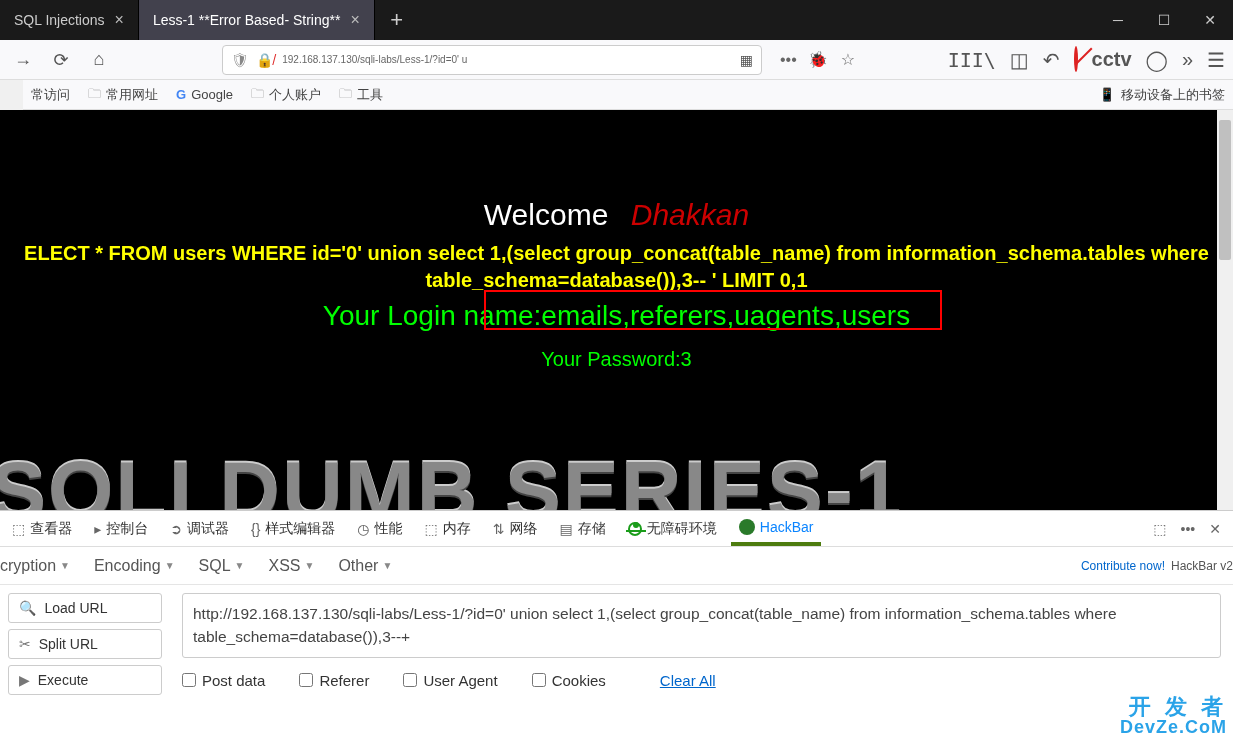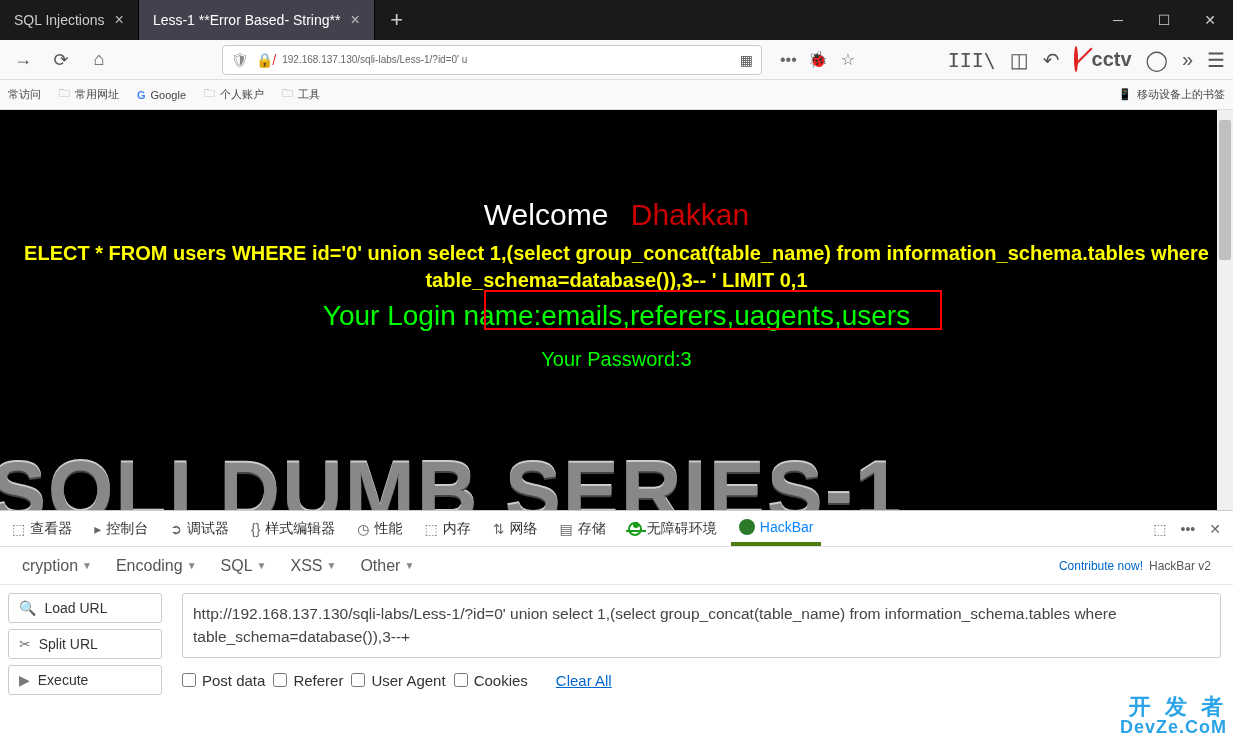--- a/index.html
+++ b/index.html
@@ -23,62 +23,62 @@
 .urlbox input { border: none; outline: none; flex: 1; font-size: 10px; color: #666; }
 .addr-icons { display: flex; gap: 12px; align-items: center; margin-left: 10px; }
 .addr-icons span { color: #666; font-size: 16px; cursor: pointer; }
 .right-icons { margin-left: auto; display: flex; gap: 14px; align-items: center; }
 .right-icons span { color: #555; font-size: 20px; cursor: pointer; }
 .icon-red { width:18px; height:18px; border:2px solid #d22; border-radius:50%; position:relative;}
 .icon-red::after { content:""; position:absolute; width:22px; height:2px; background:#d22; top:7px; left:-3px; transform:rotate(-45deg);}
 .cctv { font-size: 10px; color: #c33; font-weight: bold; }
 
 
-.bookbar { height: 30px; background: #f9f9fb; display: flex; align-items: center; padding: 0 8px; gap: 18px; font-size: 11px; color: #444; border-bottom: 1px solid #ddd; }
+.bookbar { height: 30px; background: #f9f9fb; display: flex; align-items: center; padding: 0 8px; gap: 18px; font-size: 13px; color: #444; border-bottom: 1px solid #ddd; margin-left: 23px; }
 .bookbar .bm { display: flex; align-items: center; gap: 5px; cursor: pointer; }
 .bm-folder { color: #999; }
 .bookbar .right { margin-left: auto; }
 
 
 .content { position: relative; height: 400px; background: #000; overflow: hidden; }
 .content .scrollbar { position: absolute; right: 0; top: 0; width: 16px; height: 100%; background: #f0f0f0; }
 .content .scrollbar .thumb { position: absolute; left: 2px; top: 10px; width: 12px; height: 140px; background: #c0c0c0; border-radius: 2px; }
 .welcome { text-align: center; margin-top: 88px; }
 .welcome-txt { color: #fff; font-size: 30px; font-weight: 400; }
-.welcome-name { color: #c00; font-size: 30px; font-weight: 400; margin-left: 18px; }
+.welcome-name { color: #c00; font-size: 30px; font-weight: 400; margin-left: 18px; font-style: italic; }
 .sql-line { color: #ffff00; font-size: 20px; font-weight: 600; text-align: center; margin-top: 8px; padding: 0 4px; line-height: 1.35; }
 .login-line { color: #00ff00; font-size: 28px; text-align: center; margin-top: 6px; position: relative; }
 .login-box { position: absolute; border: 2px solid #f00; }
 .pass-line { color: #00ff00; font-size: 20px; text-align: center; margin-top: 16px; }
 .series { position: absolute; bottom: -30px; left: -10px; right: -10px; font-size: 84px; font-weight: 900; letter-spacing: 2px; color: #888; text-shadow: 0 2px 0 #444, 0 -2px 0 #ccc; white-space: nowrap; font-family: Impact, sans-serif; }
 
 
 .devtools { height: 229px; background: #fff; display: flex; flex-direction: column; border-top: 1px solid #ccc; position: relative; }
 .dt-tabs { height: 36px; display: flex; align-items: center; gap: 6px; padding: 0 4px; border-bottom: 1px solid #ddd; font-size: 14px; color: #333; }
 .dt-tab { display: flex; align-items: center; gap: 5px; padding: 0 8px; height: 100%; cursor: pointer; }
 .dt-tab.active { border-bottom: 4px solid #4d7c0f; color: #0a84ff; }
 .dt-tab .ico { font-size: 14px; color: #666; }
 .dt-tab.active .ico { color: #0a84ff; }
 .dt-tab.hackbar .ico { width: 16px; height: 16px; background: #2a7a2a; border-radius: 50%; display: inline-block; }
 .dt-right { margin-left: auto; display: flex; gap: 14px; align-items: center; padding-right: 8px; color: #666; }
 .dt-right span { cursor: pointer; font-size: 14px; }
 
-.hb-toolbar { height: 38px; display: flex; align-items: center; gap: 24px; padding: 0 22px; font-size: 16px; color: #555; border-bottom: 1px solid #e5e5e5; }
+.hb-toolbar { height: 38px; display: flex; align-items: center; gap: 24px; padding: 0 0; font-size: 16px; color: #555; border-bottom: 1px solid #e5e5e5; }
 .hb-toolbar .dd { display: flex; align-items: center; gap: 4px; cursor: pointer; }
 .hb-toolbar .dd .caret { font-size: 10px; color: #888; }
 .hb-contribute { margin-left: auto; font-size: 12px; color: #0066cc; }
 .hb-version { color: #555; margin-left: 6px; }
 
 .hb-body { display: flex; flex: 1; }
 .hb-sidebar { width: 170px; padding: 8px; display: flex; flex-direction: column; gap: 6px; }
 .hb-btn { height: 30px; border: 1px solid #ccc; border-radius: 3px; background: #fff; display: flex; align-items: center; gap: 8px; padding: 0 10px; font-size: 14px; color: #333; cursor: pointer; }
 .hb-btn .bico { font-size: 14px; color: #777; }
 .hb-main { flex: 1; padding: 8px 12px 0 12px; display: flex; flex-direction: column; gap: 14px; }
 .hb-url { width: 100%; min-height: 62px; border: 1px solid #ccc; border-radius: 3px; padding: 8px 10px; font-size: 15.5px; color: #444; line-height: 1.5; resize: none; font-family: inherit; }
-.hb-checks { display: flex; align-items: flex-end; gap: 8px; font-size: 15px; color: #333; }
+.hb-checks { display: flex; align-items: flex-end; gap: 34px; font-size: 15px; color: #333; }
 .hb-checks label { display: flex; align-items: center; gap: 6px; cursor: pointer; }
 .hb-checks input { width: 14px; height: 14px; }
 .clear-all { color: #0066cc; margin-left: 20px; cursor: pointer; text-decoration: underline; }
 
 
 .watermark { position: absolute; right: 6px; bottom: 2px; text-align: right; line-height: 1.05; pointer-events: none; }
 .watermark .wm1 { color: #2aa3e8; font-size: 22px; font-weight: 600; letter-spacing: 4px; }
 .watermark .wm2 { color: #2aa3e8; font-size: 18px; font-weight: 600; letter-spacing: 1px; }
 .access-ico { display:inline-block; width:14px; height:14px; border:2px solid #1a9c1a; border-radius:50%; position:relative;}
 .access-ico::before { content:""; position:absolute; left:3px; top:-2px; width:6px; height:6px; background:#1a9c1a; border-radius:50%;}

